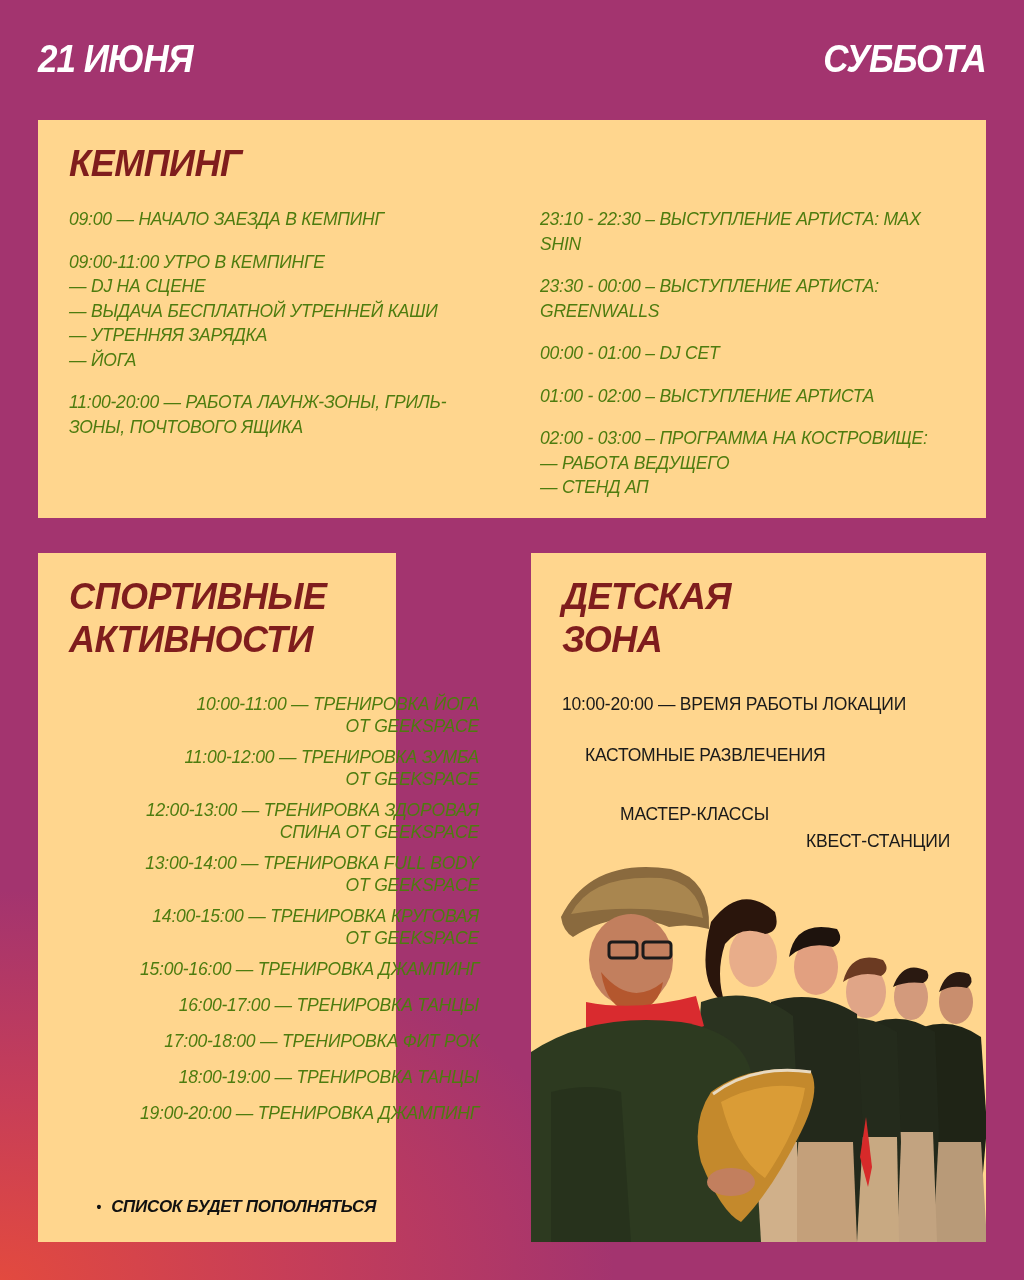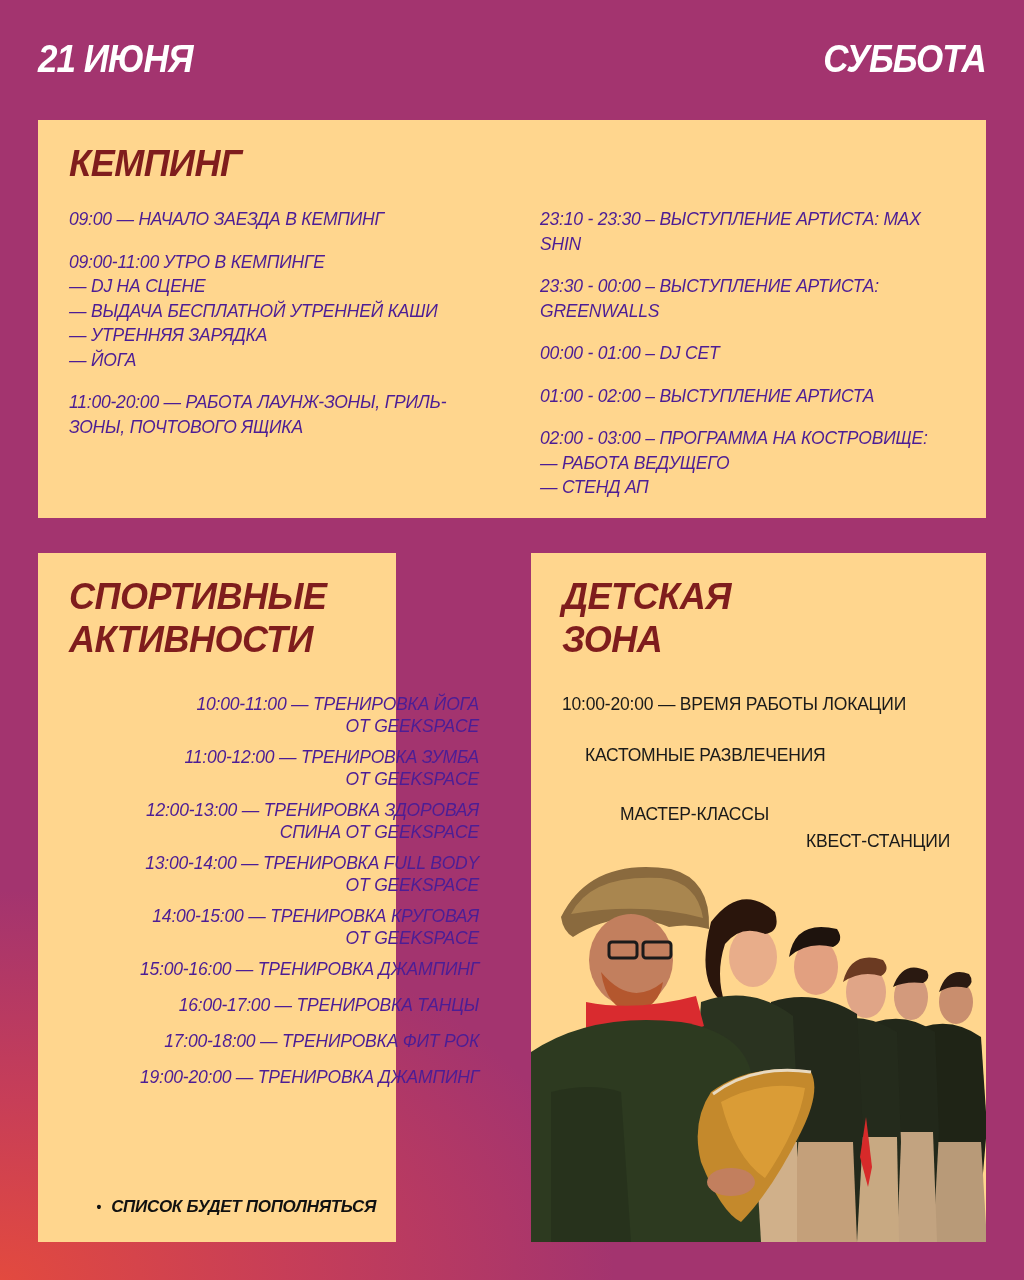--- a/index.html
+++ b/index.html
@@ -31,21 +31,21 @@
     .card-camping { left: 38px; top: 120px; width: 948px; height: 398px; }
     .card-sport { left: 38px; top: 553px; width: 358px; height: 689px; }
     .card-kids { left: 531px; top: 553px; width: 455px; height: 689px; overflow: hidden; }
 
     .card-title {
       position: absolute;
       color: #7f1d1d; font-weight: bold; font-style: italic;
       font-size: 36px; line-height: 43px; letter-spacing: -0.5px;
     }
     .entry-text {
-      font-style: italic; color: #4c1d95;
+      font-style: italic; color: #4d7c0f;
       font-size: 17.5px; line-height: 24.5px;
       letter-spacing: -0.2px;
       white-space: pre-line;
     }
     .col {
       position: absolute;
     }
     .col .entry-text { margin-bottom: 18px; }
 
     .sport-list { position: absolute; left: 31px; top: 140px; width: 410px; }
@@ -82,21 +82,21 @@
     <p class="entry-text">09:00 — НАЧАЛО ЗАЕЗДА В КЕМПИНГ</p>
     <p class="entry-text">09:00-11:00 УТРО В КЕМПИНГЕ
 —  DJ НА СЦЕНЕ
 — ВЫДАЧА БЕСПЛАТНОЙ УТРЕННЕЙ КАШИ
 — УТРЕННЯЯ ЗАРЯДКА
 — ЙОГА</p>
     <p class="entry-text">11:00-20:00 — РАБОТА ЛАУНЖ-ЗОНЫ, ГРИЛЬ-
 ЗОНЫ, ПОЧТОВОГО ЯЩИКА</p>
   </div>
   <div class="col" style="left:502px; top:87px; width:430px;">
-    <p class="entry-text">23:10 - 23:30 – ВЫСТУПЛЕНИЕ АРТИСТА: MAX
+    <p class="entry-text">23:10 - 22:30 – ВЫСТУПЛЕНИЕ АРТИСТА: MAX
 SHIN</p>
     <p class="entry-text">23:30 - 00:00 – ВЫСТУПЛЕНИЕ АРТИСТА:
 GREENWALLS</p>
     <p class="entry-text">00:00 - 01:00 – DJ СЕТ</p>
     <p class="entry-text">01:00 - 02:00 – ВЫСТУПЛЕНИЕ АРТИСТА</p>
     <p class="entry-text">02:00 - 03:00 – ПРОГРАММА НА КОСТРОВИЩЕ:
 — РАБОТА ВЕДУЩЕГО
 — СТЕНД АП</p>
   </div>
 </section>
@@ -111,20 +111,21 @@
 ОТ GEEKSPACE</p>
     <p class="entry-text">12:00-13:00 — ТРЕНИРОВКА ЗДОРОВАЯ
 СПИНА ОТ GEEKSPACE</p>
     <p class="entry-text">13:00-14:00 — ТРЕНИРОВКА FULL BODY
 ОТ GEEKSPACE</p>
     <p class="entry-text">14:00-15:00 — ТРЕНИРОВКА КРУГОВАЯ
 ОТ GEEKSPACE</p>
     <p class="entry-text single">15:00-16:00 — ТРЕНИРОВКА ДЖАМПИНГ</p>
     <p class="entry-text single">16:00-17:00 — ТРЕНИРОВКА ТАНЦЫ</p>
     <p class="entry-text single">17:00-18:00 — ТРЕНИРОВКА ФИТ РОК</p>
+    <p class="entry-text single">18:00-19:00 — ТРЕНИРОВКА ТАНЦЫ</p>
     <p class="entry-text single">19:00-20:00 — ТРЕНИРОВКА ДЖАМПИНГ</p>
   </div>
   <div class="note">
     <span class="bullet">•</span>
     <span>СПИСОК БУДЕТ ПОПОЛНЯТЬСЯ</span>
   </div>
 </section>
 
 <section class="card card-kids">
   <h2 class="card-title" style="left:31px; top:22px; white-space:pre-line;">ДЕТСКАЯ

